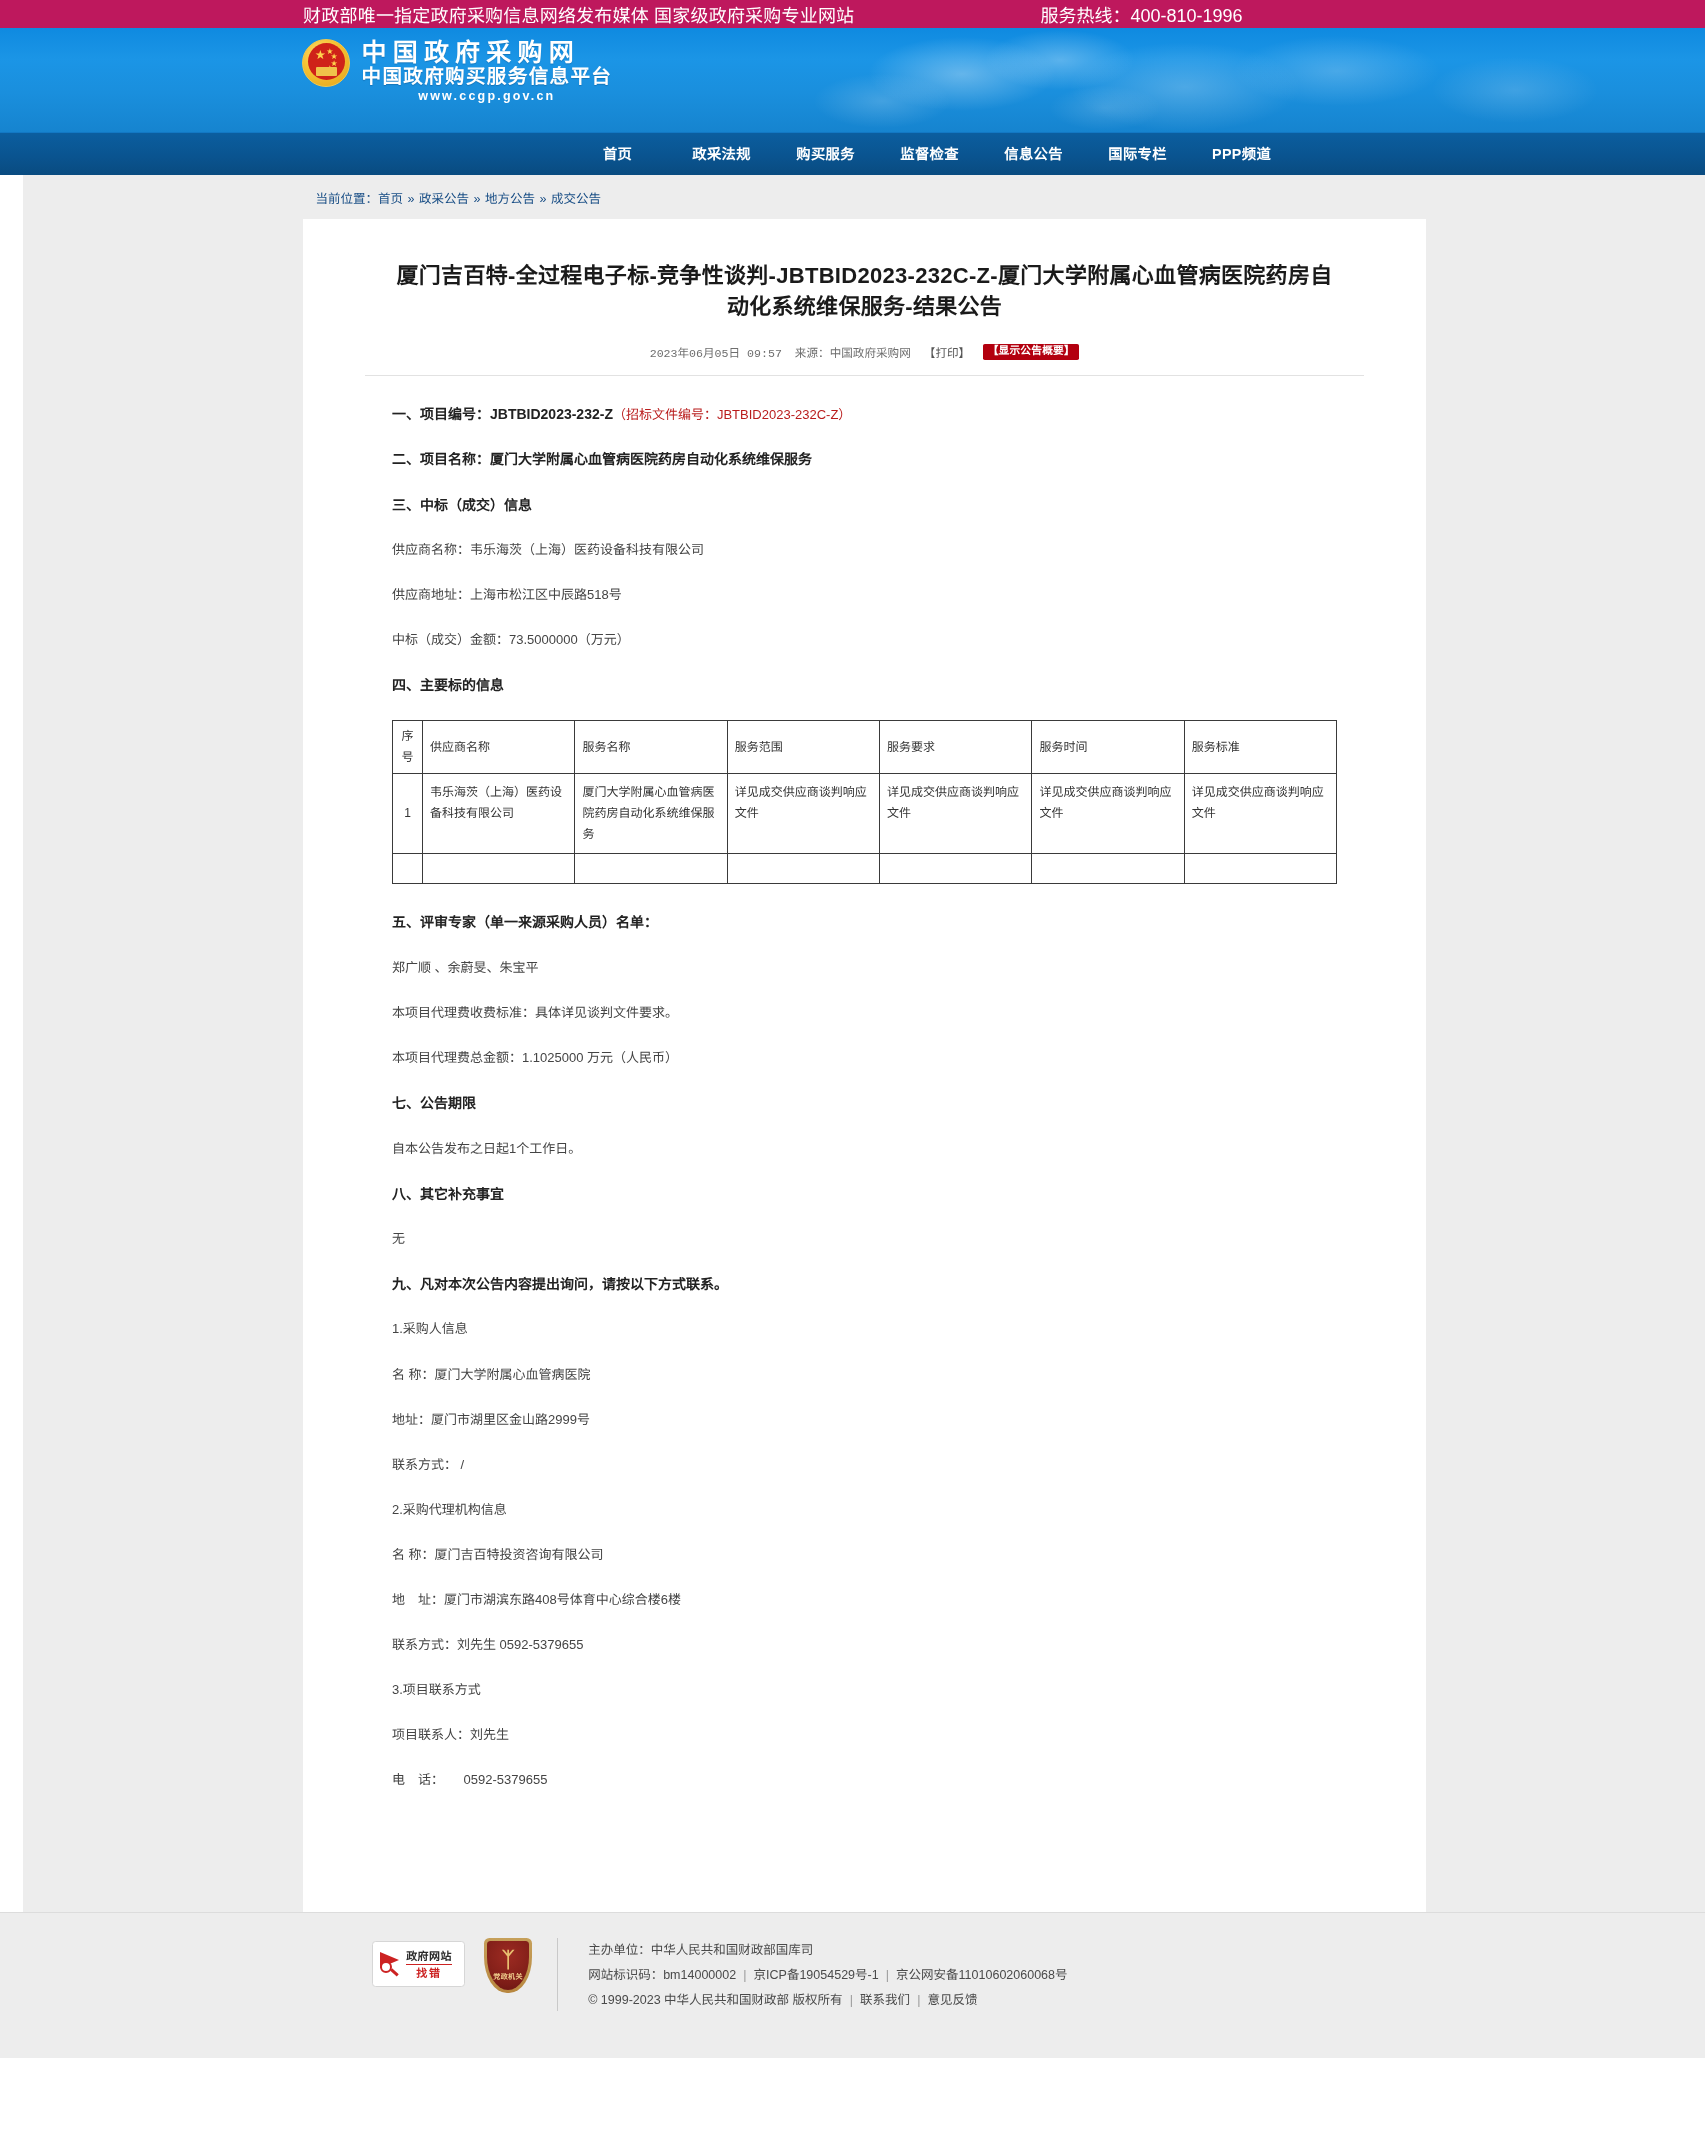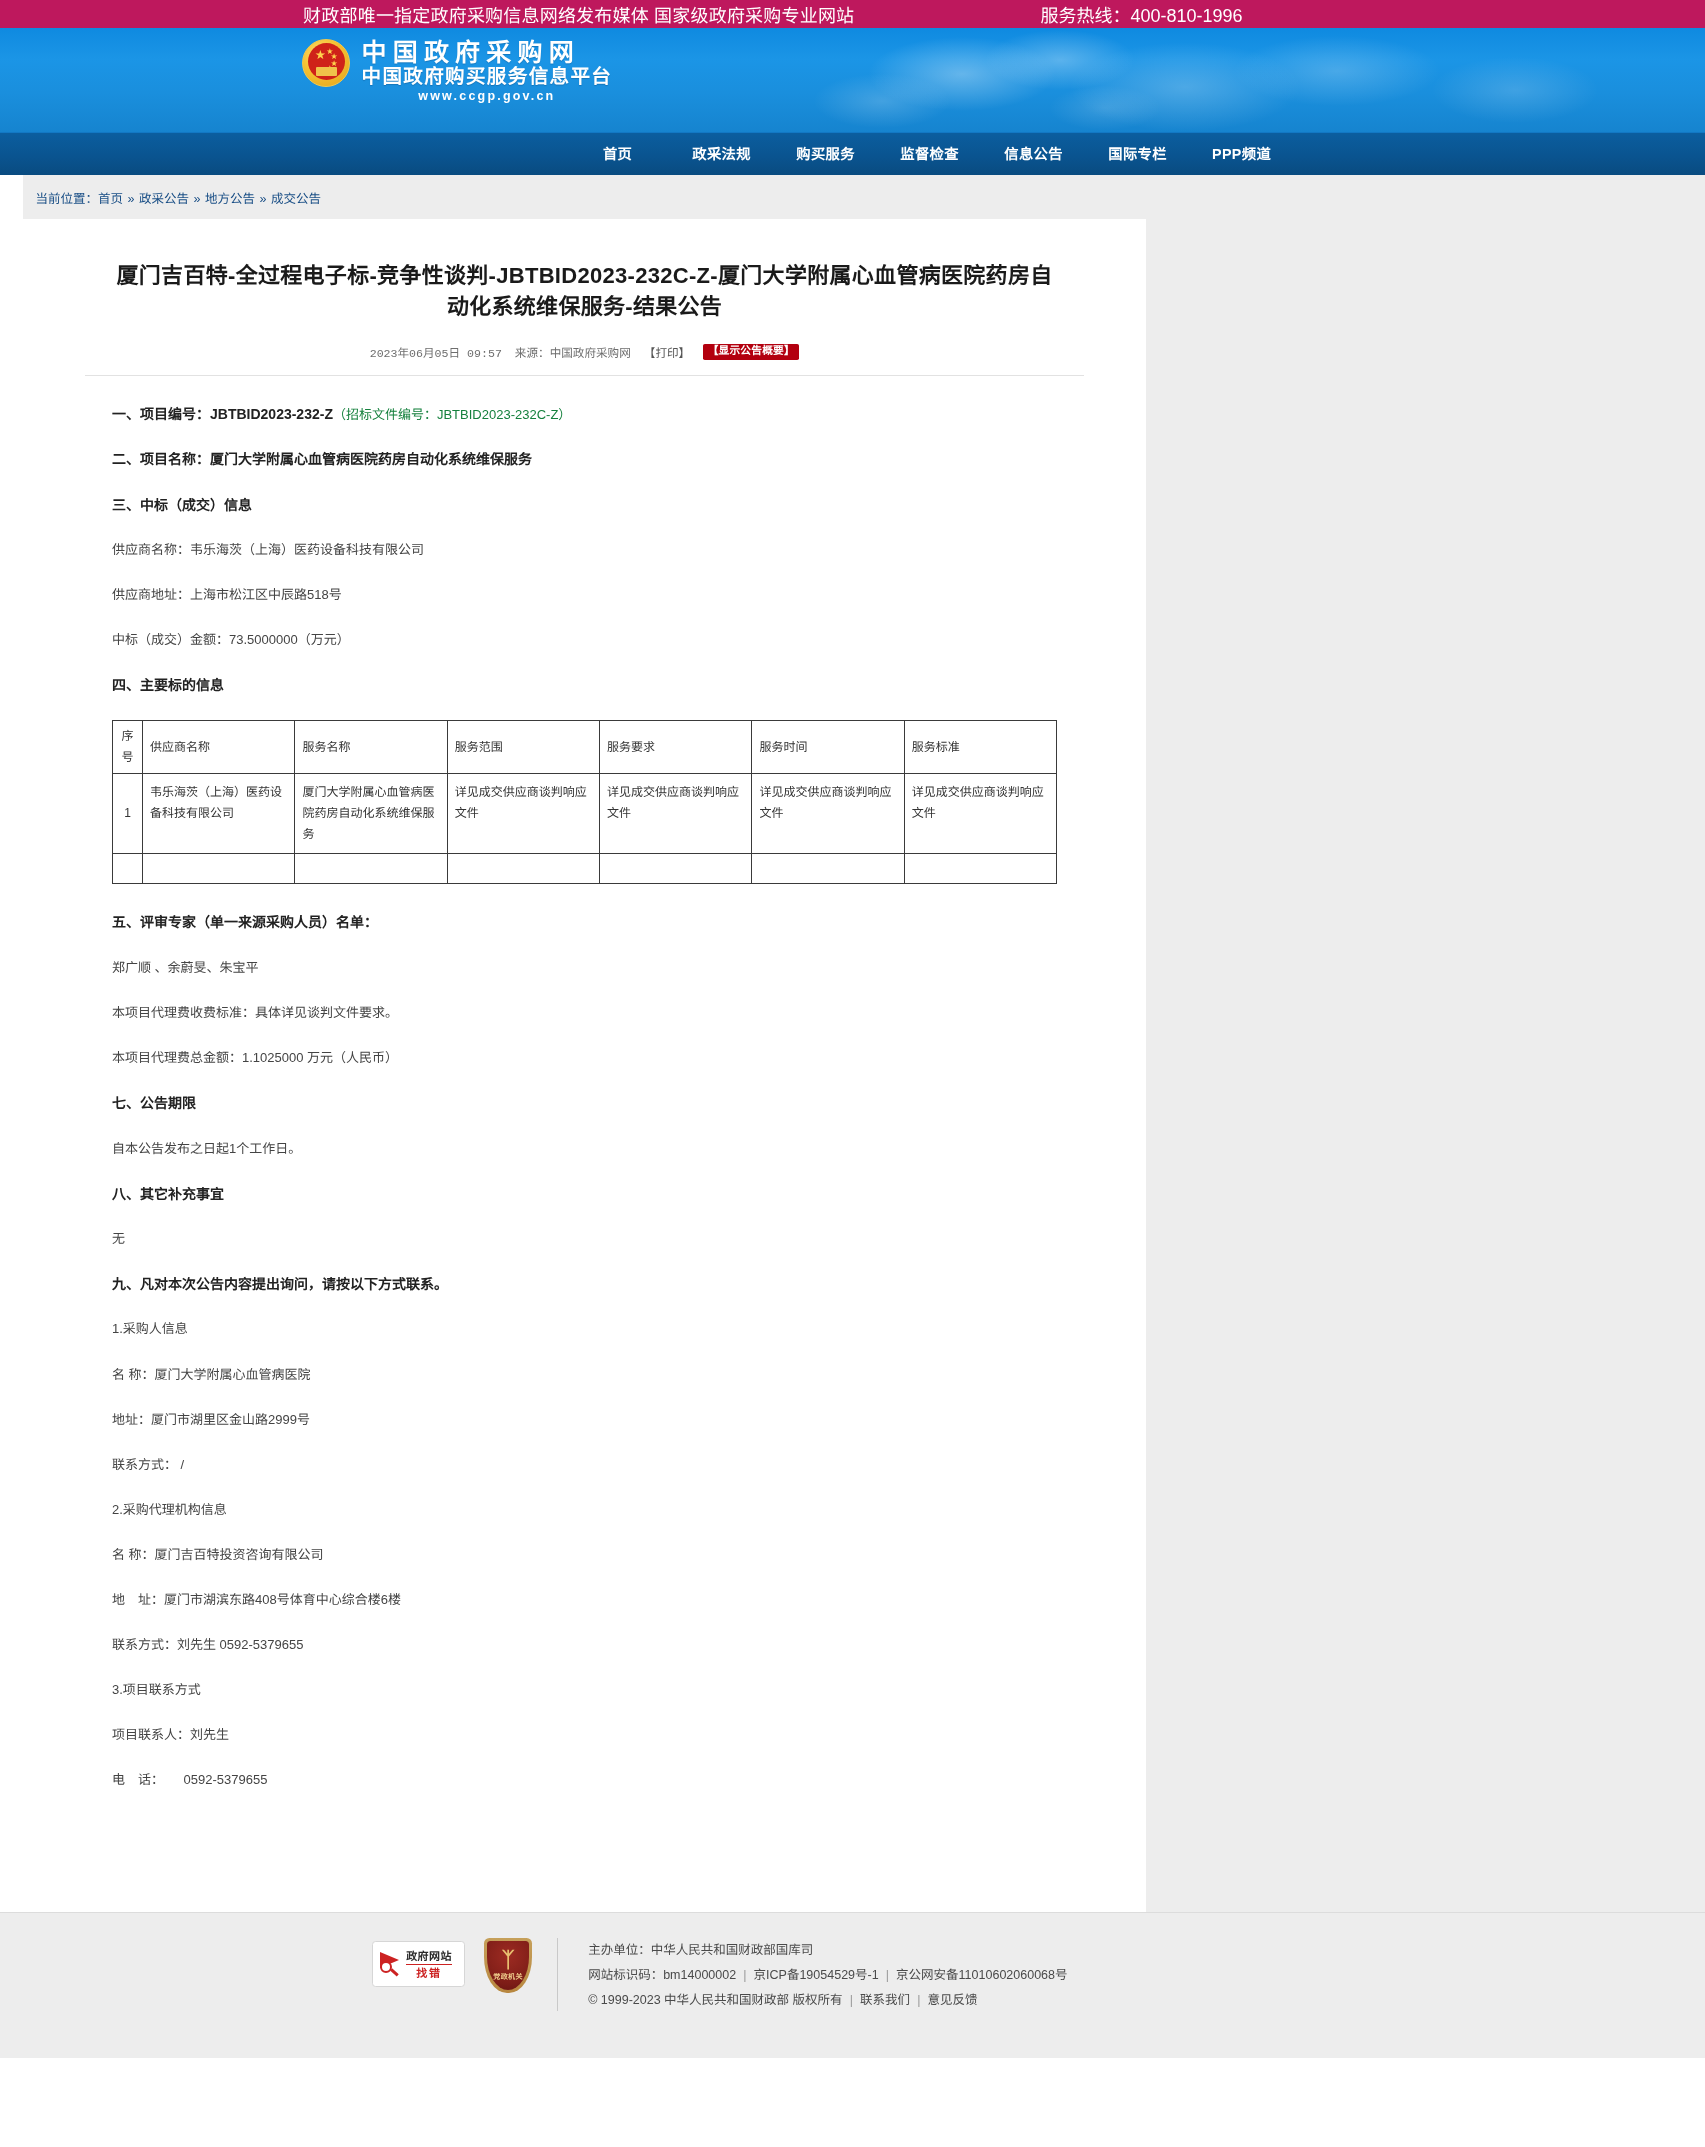--- a/index.html
+++ b/index.html
@@ -172,20 +172,21 @@
     cursor: pointer;
     letter-spacing: 0.4px;
   }
   .nav-spacer { width: 267px; }
 
   
   .page-wrap {
     background: #ededed;
     min-height: 89px;
     display: flex;
+    justify-content: center;
     padding-bottom: 0;
     margin-left: 23px;
   }
   .page-col { width: 1123px; }
 
   .breadcrumb {
     font-size: 12.5px;
     color: #1a4f86;
     padding: 16px 3.6px 10.7px 12.5px;
     line-height: 1.4;
@@ -240,21 +241,21 @@
   .content { padding: 27px 27px 0 27px; }
 
   .sec-head {
     font-size: 14px;
     font-weight: bold;
     color: #222222;
     margin: 0 0 23px 0;
     line-height: 1.6;
   }
   .sec-head .plain { font-weight: bold; }
-  .sec-head .note { font-weight: normal; color: #15803d; font-size: 13px; }
+  .sec-head .note { font-weight: normal; color: #b91c1c; font-size: 13px; }
 
   .para {
     font-size: 13px;
     color: #444444;
     margin: 0 0 23px 0;
     line-height: 1.7;
   }
 
   
   .goods-table {

